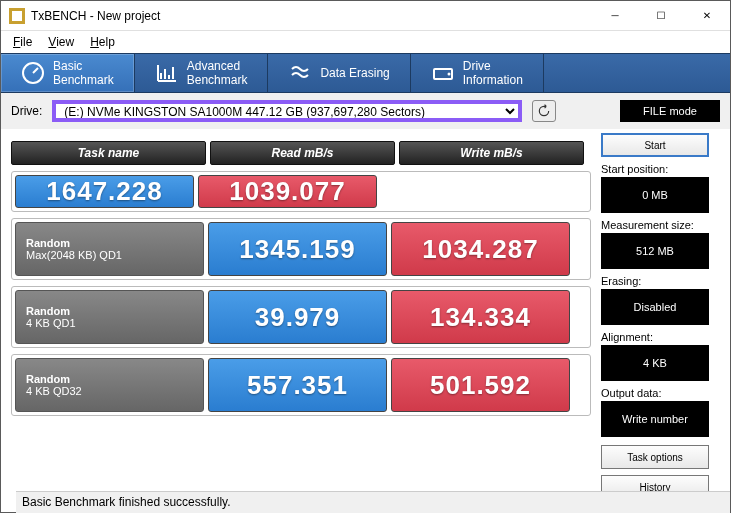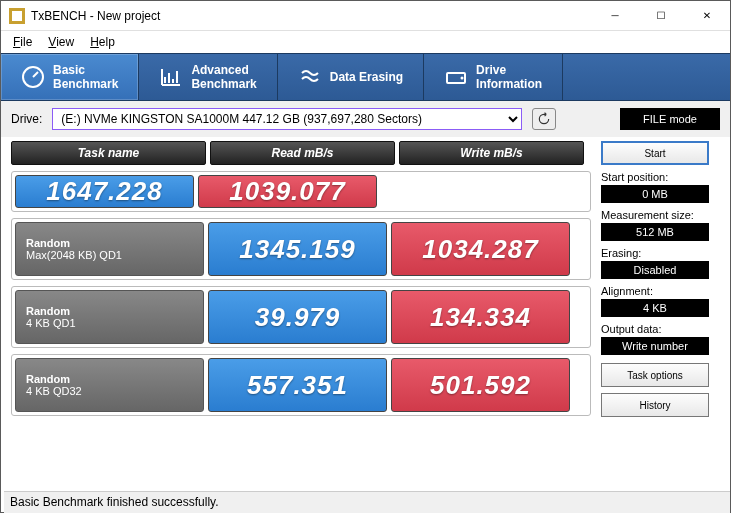--- a/index.html
+++ b/index.html
@@ -7,54 +7,54 @@
 
 .titlebar { height: 30px; display: flex; align-items: center; padding: 0 0 0 8px; background: #fff; border-bottom: 1px solid #e0e0e0; }
 .titlebar .icon { width: 16px; height: 16px; margin-right: 6px; }
 .titlebar .title { font-size: 12px; flex: 1; }
 .titlebar .winbtn { width: 46px; height: 30px; display: flex; align-items: center; justify-content: center; font-size: 10px; }
 
 .menubar { height: 22px; display: flex; align-items: center; padding: 0 6px; font-size: 12px; gap: 4px; }
 .menubar span { padding: 2px 6px; }
 .menubar span u { text-decoration: underline; }
 
-.tabbar { height: 48px; background: linear-gradient(#3a6aa8, #2d5a95); display: flex; align-items: stretch; border-top: 1px solid #1c3a60; border-bottom: 1px solid #1c3a60; font-weight: bold; }
+.tabbar { height: 40px; background: linear-gradient(#3a6aa8, #2d5a95); display: flex; align-items: stretch; border-top: 1px solid #1c3a60; border-bottom: 1px solid #1c3a60; }
 .tab { display: flex; align-items: center; gap: 8px; padding: 0 20px; color: #fff; font-size: 12px; border-right: 1px solid #1c3a60; cursor: pointer; }
 .tab.active { background: linear-gradient(#4a8ad0, #3570b8); box-shadow: inset 0 0 0 1px rgba(255,255,255,0.2); }
 .tab .ticon { width: 24px; height: 24px; fill: #fff; }
 
 .drivebar { height: 36px; display: flex; align-items: center; padding: 4px 10px; gap: 10px; background: #f0f0f0; }
 .drivebar label { font-size: 12px; }
-.drivebar select { flex: 0 0 470px; height: 22px; font-size: 12px; border: 1px solid #8b5cf6; background: #fff; padding: 0 4px; }
+.drivebar select { flex: 0 0 470px; height: 22px; font-size: 12px; border: 4px solid #8b5cf6; background: #fff; padding: 0 4px; }
 .drivebar .refresh { width: 24px; height: 22px; border: 1px solid #888; background: #eee; border-radius: 3px; display:flex; align-items:center; justify-content:center; }
 .drivebar .filemode { width: 100px; height: 22px; background: #000; color: #fff; font-size: 11px; display: flex; align-items: center; justify-content: center; }
 
 .mainarea { display: flex; padding: 4px 10px 0 10px; gap: 10px; }
 
-.left { flex: 0 0 580px; }
+.left { flex: 0 0 580px; margin-top: 8px; }
 .headerrow { display: flex; gap: 4px; margin-bottom: 6px; }
 .hcell { background: linear-gradient(#555, #222); color: #fff; font-size: 12px; font-style: italic; font-weight: bold; text-align: center; padding: 4px 0; border-radius: 2px; border: 1px solid #111; }
 .hcell.task { flex: 0 0 195px; }
 .hcell.read { flex: 0 0 185px; }
 .hcell.write { flex: 0 0 185px; }
 
 .row { display: flex; gap: 4px; margin-bottom: 6px; border: 1px solid #bbb; padding: 3px; border-radius: 3px; }
 .taskcell { flex: 0 0 189px; background: linear-gradient(#888, #666); color: #fff; font-size: 11px; padding: 14px 10px; border-radius: 3px; border: 1px solid #555; display:flex; flex-direction:column; justify-content:center; }
 .taskcell .t1 { font-weight: bold; }
-.valcell { flex: 0 0 179px; border-radius: 3px; border: 1px solid #444; display: flex; align-items: center; justify-content: center; font-family: "Arial Black", sans-serif; font-size: 26px; font-weight: 900; color: #fff; letter-spacing: 1px; text-shadow: 0 1px 2px rgba(0,0,0,0.4); font-style: italic; }
+.valcell { flex: 0 0 179px; border-radius: 3px; border: 1px solid #444; display: flex; align-items: center; justify-content: center; font-family: "Arial Black", sans-serif; font-size: 26px; font-weight: 900; color: #fff; letter-spacing: 1px; text-shadow: 0 1px 2px rgba(0,0,0,0.4); }
 .valcell.read { background: linear-gradient(#4a9de8, #2a7dd0); }
 .valcell.write { background: linear-gradient(#e85a6a, #d03a4a); }
 
 .right { flex: 0 0 108px; display: flex; flex-direction: column; gap: 2px; font-size: 11px; }
 .right button { height: 24px; font-size: 10px; border: 1px solid #777; background: linear-gradient(#fdfdfd,#e8e8e8); cursor: pointer; }
 .right button.start { border: 2px solid #3a7ac8; }
 .right label { font-size: 11px; margin-top: 4px; }
-.right .black { background: #000; color: #fff; height: 18px; display: flex; align-items: center; justify-content: center; font-size: 11px; }
+.right .black { background: #000; color: #fff; height: 36px; display: flex; align-items: center; justify-content: center; font-size: 11px; }
 
-.statusbar { position: absolute; bottom: 0; left: 4px; right: 1px; height: 22px; border-top: 1px solid #ccc; font-size: 12px; padding: 3px 6px; background: #f0f0f0; }
+.statusbar { position: absolute; bottom: 0; left: 16px; right: 1px; height: 22px; border-top: 1px solid #ccc; font-size: 12px; padding: 3px 6px; background: #f0f0f0; }
 </style>
 </head>
 <body>
 
 <div class="titlebar">
   <svg class="icon" viewBox="0 0 16 16">
       <rect width="16" height="16" fill="#c8a030"></rect>
       <rect x="3" y="3" width="10" height="10" fill="#fff"></rect>
     </svg>
   <span class="title">TxBENCH - New project</span>

